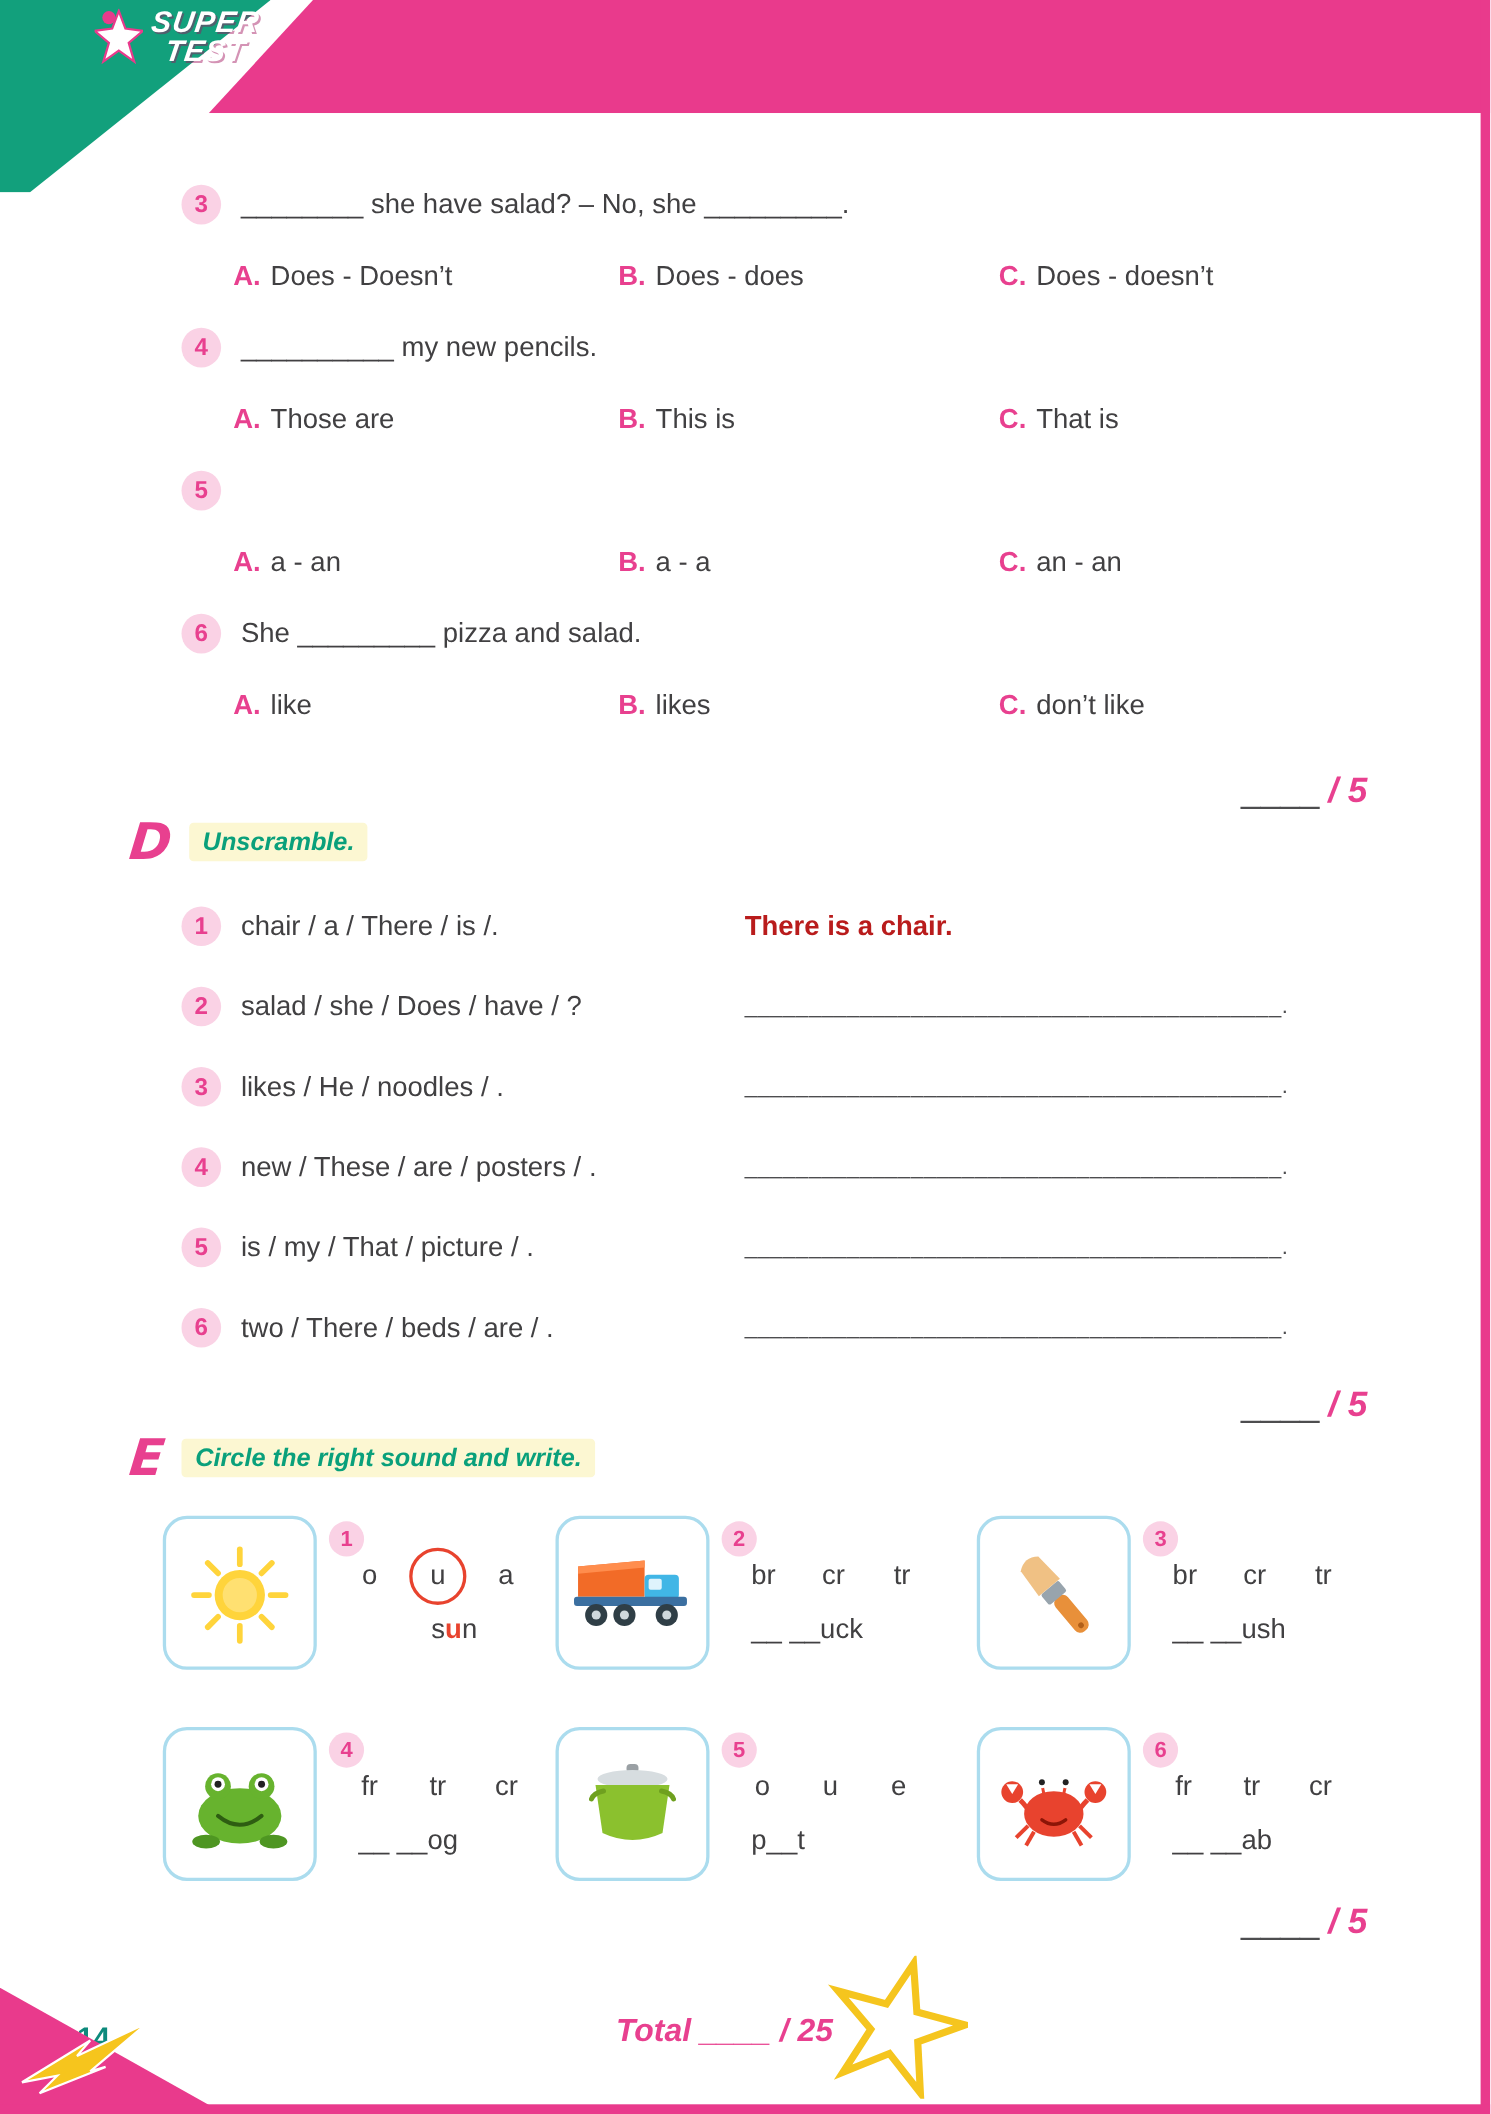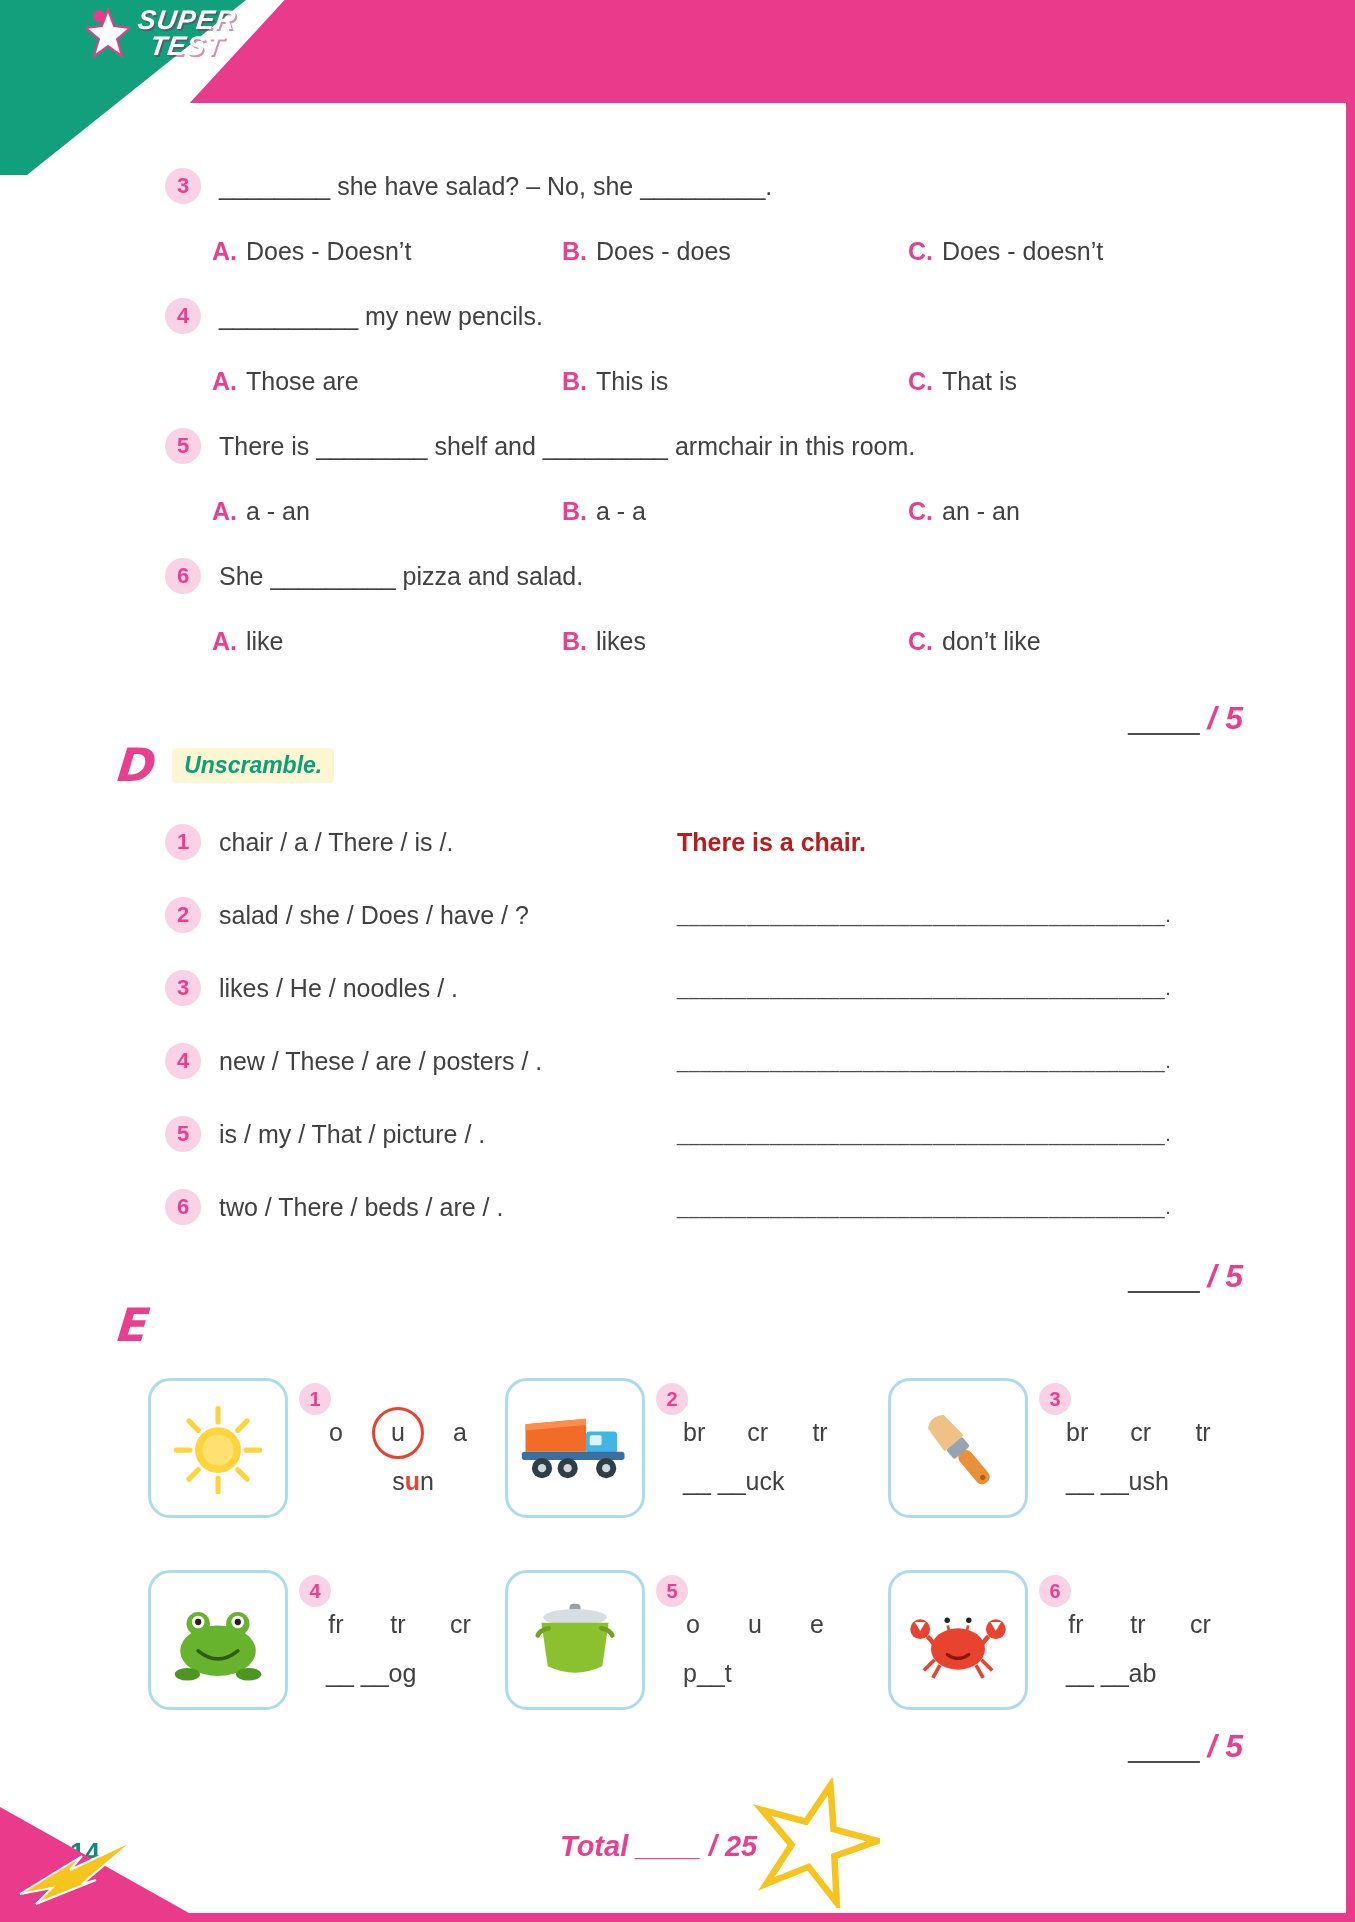--- a/index.html
+++ b/index.html
@@ -139,21 +139,20 @@
         <span>This is</span>
       </span>
       <span class="opt">
         <b class="opt-letter">C.</b>
         <span>That is</span>
       </span>
     </div>
 
     <div class="q-row">
       <span class="num-circle">5</span>
-      <span class="q-text">There is ________ shelf and _________ armchair in this room.</span>
     </div>
     <div class="opt-row">
       <span class="opt opt-1">
         <b class="opt-letter">A.</b>
         <span>a - an</span>
       </span>
       <span class="opt opt-2">
         <b class="opt-letter">B.</b>
         <span>a - a</span>
       </span>
@@ -236,20 +235,21 @@
       <span class="u-answer blank">__________________________________________.</span>
     </div>
   </div>
 
   <div class="score score-uns">
     <span class="blank">____</span><span class="denom">/ 5</span>
   </div>
 
   <div class="sec-header sec-e">
     <span class="fancy-letter">E</span>
+    <span class="sec-title">Circle the right sound and write.</span>
   </div>
 
   <div class="sound-grid">
 
     <div class="sound-card">
       <div class="imgbox">
         <svg width="104" height="104" viewBox="0 0 100 100">
           <circle cx="50" cy="52" r="22" fill="#ffd43b"></circle>
           <circle cx="50" cy="52" r="15" fill="#ffe071"></circle>
           <g stroke="#ffd43b" stroke-width="5" stroke-linecap="round">

